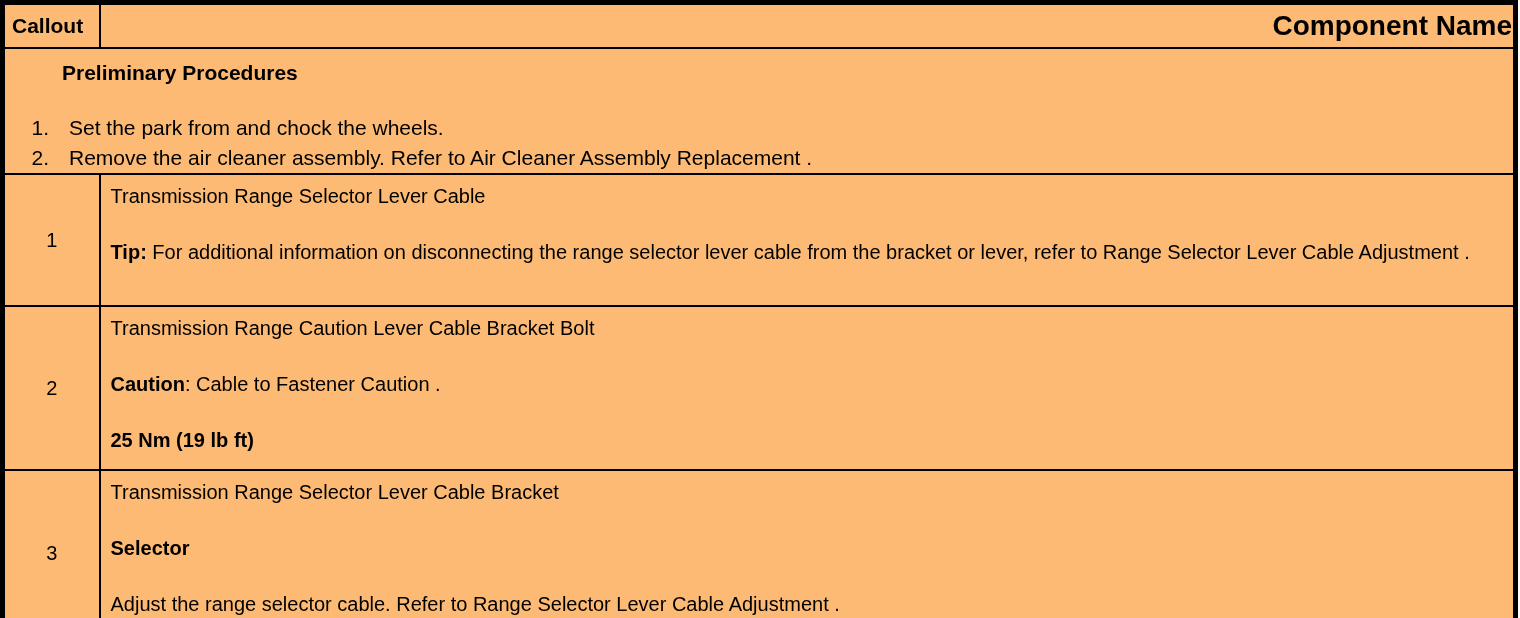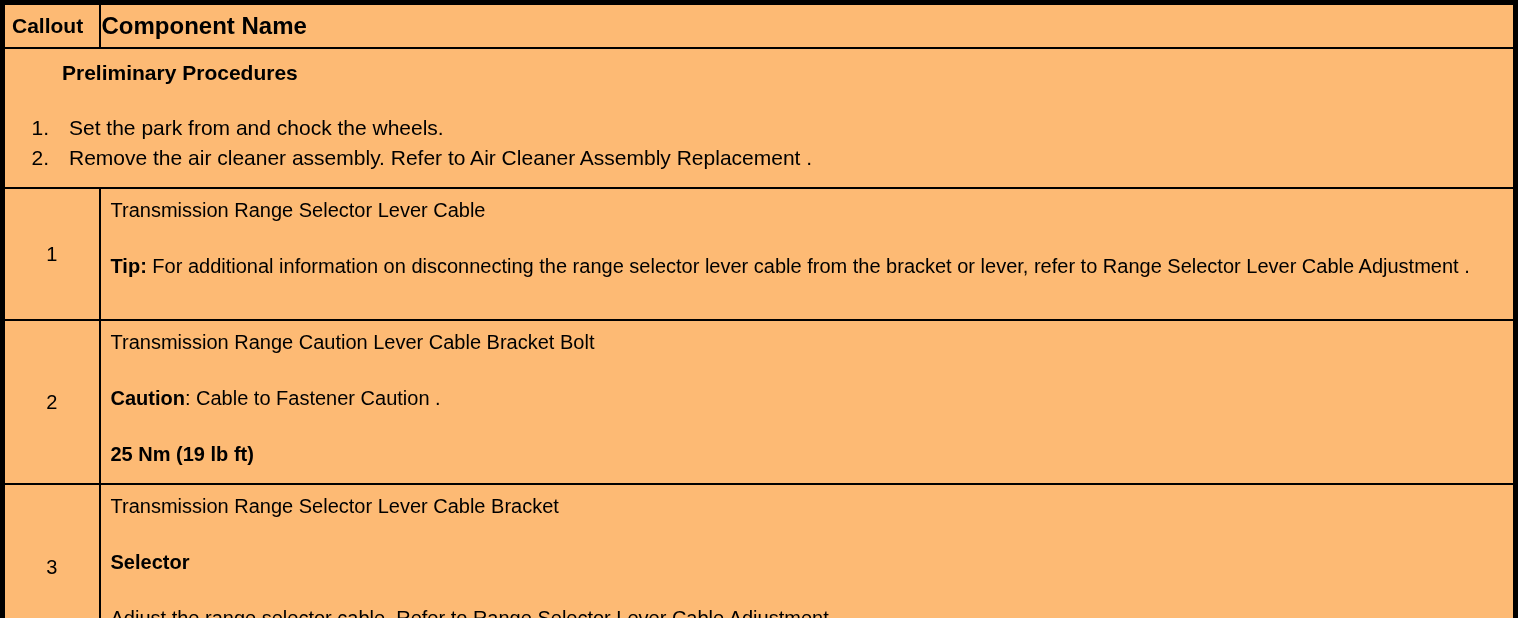--- a/index.html
+++ b/index.html
@@ -30,28 +30,28 @@
   col.callout-col { width: 97px; }
   th.hdr-callout {
     text-align: left;
     font-weight: bold;
     padding: 4px 4px 4px 7px;
     height: 34px;
     vertical-align: middle;
     font-size: 21px;
   }
   th.hdr-component {
-    text-align: left;
+    text-align: right;
     font-weight: bold;
     vertical-align: middle;
-    font-size: 24px;
+    font-size: 28px;
   }
   td.prelim-cell {
     vertical-align: top;
-    padding: 10px 10px 14px 0;
+    padding: 10px 10px 0 0;
     height: 112px;
   }
   .prelim-title {
     font-weight: bold;
     padding-left: 57px;
     line-height: 28px;
     font-size: 21px;
   }
   .prelim-steps { margin-top: 26px; }
   .prelim-step {

